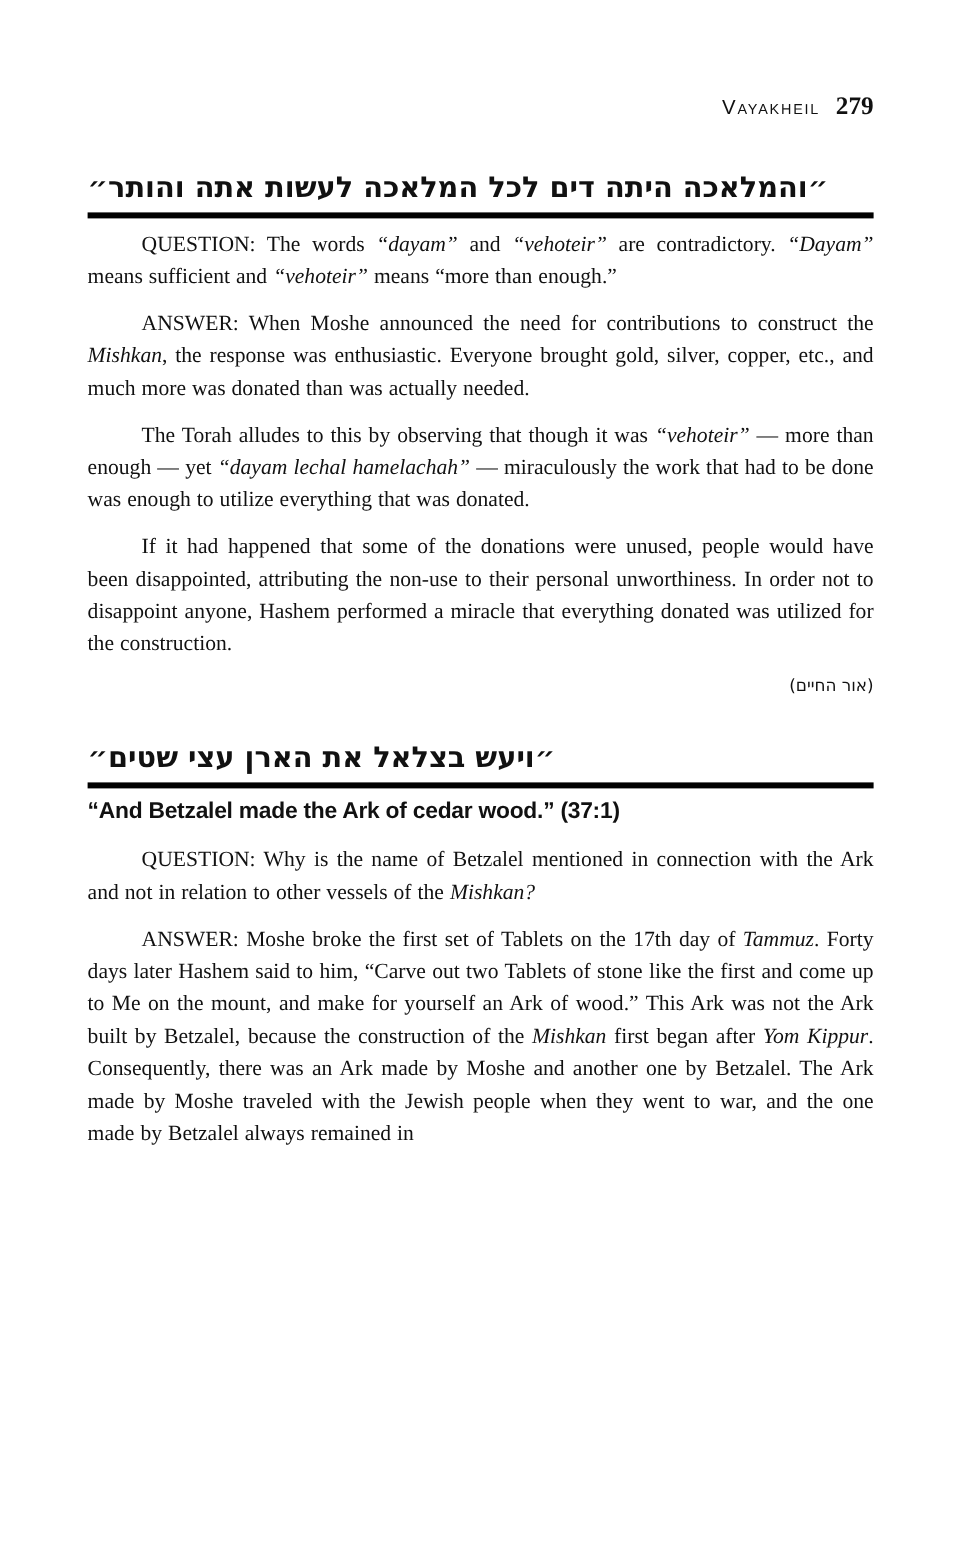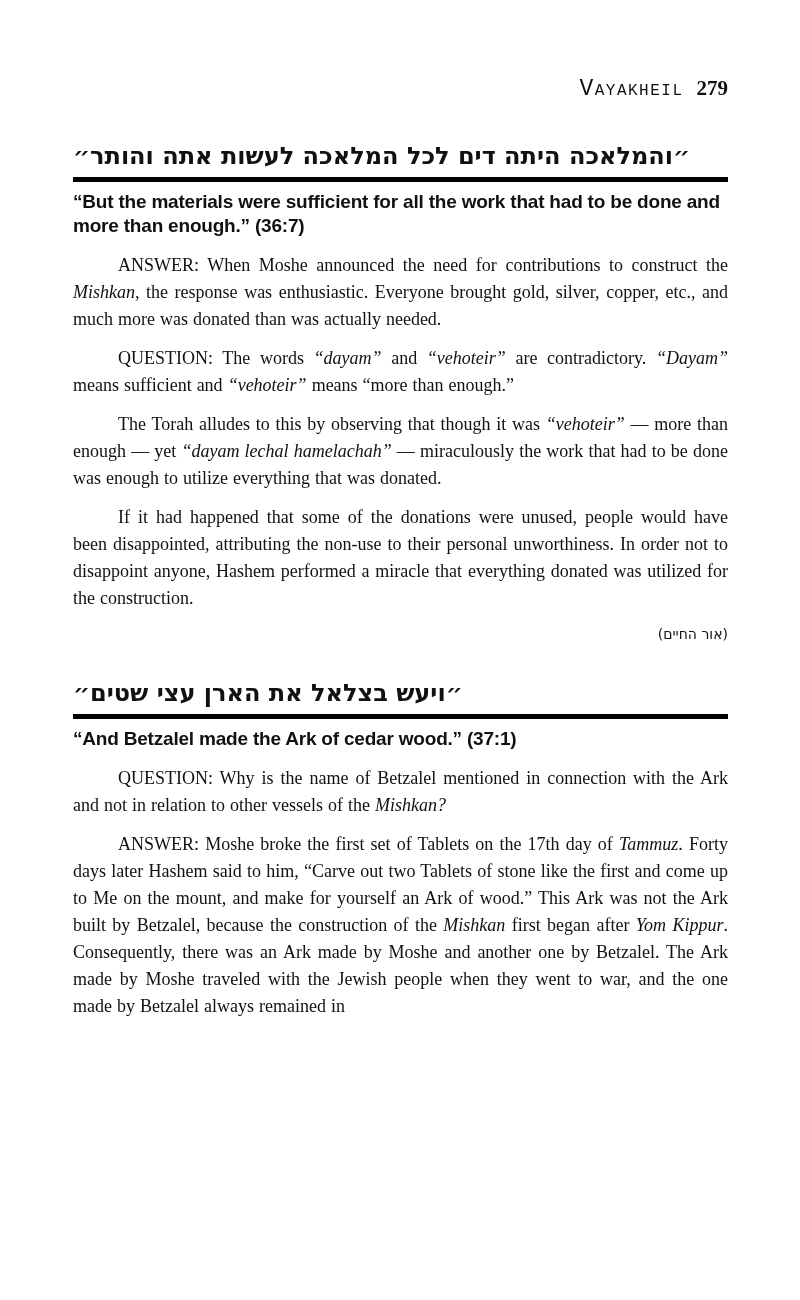--- a/index.html
+++ b/index.html
@@ -21,23 +21,23 @@
   }
   
   .page-header {
     display: flex;
     justify-content: flex-end;
     align-items: baseline;
     gap: 13px;
     height: 26px;
   }
   .running-head {
-    font-family: Liberation Mono, monospace;
+    font-family: Liberation Sans, sans-serif;
     font-variant: small-caps;
-    font-size: 23px;
+    font-size: 17px;
     letter-spacing: 1.5px;
     line-height: 1;
   }
   .page-number {
     font-family: "Liberation Serif", serif;
     font-weight: bold;
     font-size: 21px;
     line-height: 1;
   }
   
@@ -90,23 +90,22 @@
 
 <div class="page">
   <div class="page-header">
     <span class="running-head">Vayakheil</span>
     <span class="page-number">279</span>
   </div>
   <div class="page-content">
       <section class="commentary-section">
         <h2 class="hebrew-heading" dir="rtl">״והמלאכה היתה דים לכל המלאכה לעשות אתה והותר״</h2>
         <div class="heading-rule"></div>
-        <h3 class="english-heading">“But the materials were sufficient for all the work that had to be done and more than enough.” (36:7)</h3>
+        <p class="body-paragraph"><span>QUESTION: The words </span><span class="italic">“dayam”</span><span> and </span><span class="italic">“vehoteir”</span><span> are contradictory. </span><span class="italic">“Dayam”</span><span> means sufficient and </span><span class="italic">“vehoteir”</span><span> means “more than enough.”</span></p>
         <p class="body-paragraph"><span>ANSWER: When Moshe announced the need for contributions to construct the </span><span class="italic">Mishkan</span><span>, the response was enthusiastic. Everyone brought gold, silver, copper, etc., and much more was donated than was actually needed.</span></p>
-        <p class="body-paragraph"><span>QUESTION: The words </span><span class="italic">“dayam”</span><span> and </span><span class="italic">“vehoteir”</span><span> are contradictory. </span><span class="italic">“Dayam”</span><span> means sufficient and </span><span class="italic">“vehoteir”</span><span> means “more than enough.”</span></p>
         <p class="body-paragraph"><span>The Torah alludes to this by observing that though it was </span><span class="italic">“vehoteir”</span><span> — more than enough — yet </span><span class="italic">“dayam lechal hamelachah”</span><span> — miraculously the work that had to be done was enough to utilize everything that was donated.</span></p>
         <p class="body-paragraph"><span>If it had happened that some of the donations were unused, people would have been disappointed, attributing the non-use to their personal unworthiness. In order not to disappoint anyone, Hashem performed a miracle that everything donated was utilized for the construction.</span></p>
         <div class="citation" dir="rtl">(אור החיים)</div>
       </section>
       <section class="commentary-section">
         <h2 class="hebrew-heading" dir="rtl">״ויעש בצלאל את הארן עצי שטים״</h2>
         <div class="heading-rule"></div>
         <h3 class="english-heading">“And Betzalel made the Ark of cedar wood.” (37:1)</h3>
         <p class="body-paragraph"><span>QUESTION: Why is the name of Betzalel mentioned in connection with the Ark and not in relation to other vessels of the </span><span class="italic">Mishkan?</span></p>
         <p class="body-paragraph"><span>ANSWER: Moshe broke the first set of Tablets on the 17th day of </span><span class="italic">Tammuz</span><span>. Forty days later Hashem said to him, “Carve out two Tablets of stone like the first and come up to Me on the mount, and make for yourself an Ark of wood.” This Ark was not the Ark built by Betzalel, because the construction of the </span><span class="italic">Mishkan</span><span> first began after </span><span class="italic">Yom Kippur</span><span>. Consequently, there was an Ark made by Moshe and another one by Betzalel. The Ark made by Moshe traveled with the Jewish people when they went to war, and the one made by Betzalel always remained in</span></p>

